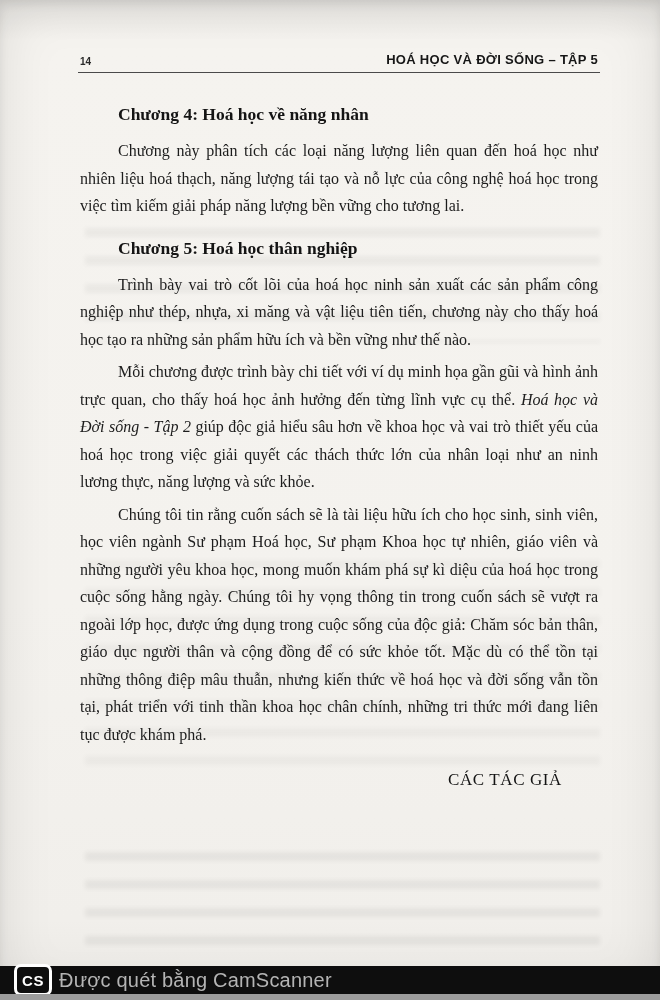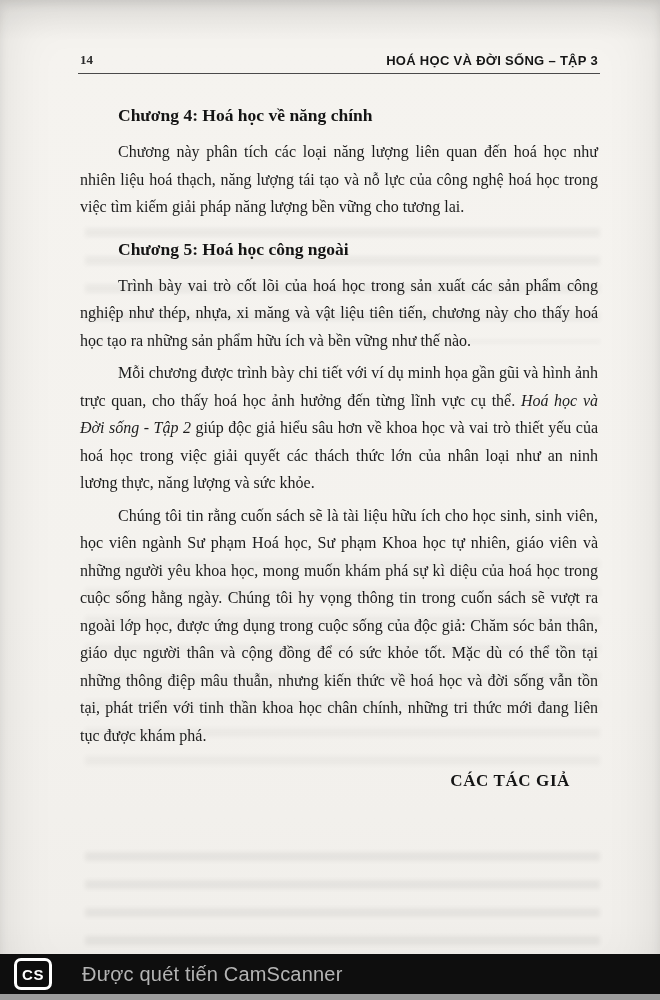--- a/index.html
+++ b/index.html
@@ -37,24 +37,23 @@
   .inner { position: relative; z-index: 1; }
 
   .page-header {
     display: flex;
     justify-content: space-between;
     align-items: flex-end;
     margin: 52px 62px 0 80px;
     font-family: "Liberation Sans", sans-serif;
   }
   .page-number {
-    font-size: 13px;
+    font-size: 10px;
     font-weight: 700;
     color: #2a2a2a;
-    font-family: Liberation Serif, serif;
   }
   .running-title {
     font-size: 13px;
     font-weight: 700;
     letter-spacing: 0.3px;
     color: #161616;
   }
   .header-rule {
     border: none;
     border-top: 1.6px solid #4a4a4a;
@@ -75,38 +74,38 @@
     text-align: left;
     color: #141414;
   }
   .content p {
     margin: 0 0 5px 0;
     text-indent: 38px;
   }
   .content em { font-style: italic; }
 
   .signature {
-    margin: 16px 28px 0 0;
+    margin: 16px 36px 0 0;
     text-align: right;
-    font-weight: 700;
+    font-weight: 400;
     font-size: 17px;
     letter-spacing: 0.6px;
     color: #141414;
   }
 
   .camscanner-bar {
     position: absolute;
     left: 0;
     right: 0;
     bottom: 6px;
-    height: 40px;
+    height: 28px;
     background: #0e0e0e;
     display: flex;
     align-items: center;
-    gap: 30px;
+    gap: 7px;
     padding-left: 14px;
     z-index: 2;
     font-family: "Liberation Sans", sans-serif;
   }
   .bottom-strip {
     position: absolute;
     left: 0;
     right: 0;
     bottom: 0;
     height: 6px;
@@ -138,41 +137,41 @@
 <div class="page">
 
   <div class="bleed bleed-a"></div>
   <div class="bleed bleed-b"></div>
   <div class="bleed bleed-c"></div>
 
   <div class="inner">
 
     <div class="page-header">
       <span class="page-number">14</span>
-      <span class="running-title">HOÁ HỌC VÀ ĐỜI SỐNG – TẬP 3</span>
+      <span class="running-title">HOÁ HỌC VÀ ĐỜI SỐNG – TẬP 5</span>
     </div>
     <hr class="header-rule">
 
     <div class="content">
 
-      <h2>Chương 4: Hoá học về năng chính</h2>
+      <h2>Chương 4: Hoá học về năng nhân</h2>
       <p>Chương này phân tích các loại năng lượng liên quan đến hoá học như nhiên liệu hoá thạch, năng lượng tái tạo và nỗ lực của công nghệ hoá học trong việc tìm kiếm giải pháp năng lượng bền vững cho tương lai.</p>
 
-      <h2>Chương 5: Hoá học công ngoài</h2>
-      <p>Trình bày vai trò cốt lõi của hoá học trong sản xuất các sản phẩm công nghiệp như thép, nhựa, xi măng và vật liệu tiên tiến, chương này cho thấy hoá học tạo ra những sản phẩm hữu ích và bền vững như thế nào.</p>
+      <h2>Chương 5: Hoá học thân nghiệp</h2>
+      <p>Trình bày vai trò cốt lõi của hoá học ninh sản xuất các sản phẩm công nghiệp như thép, nhựa, xi măng và vật liệu tiên tiến, chương này cho thấy hoá học tạo ra những sản phẩm hữu ích và bền vững như thế nào.</p>
 
 
       <p><span>Mỗi chương được trình bày chi tiết với ví dụ minh họa gần gũi và hình ảnh trực quan, cho thấy hoá học ảnh hưởng đến từng lĩnh vực cụ thể. </span><em>Hoá học và Đời sống - Tập 2</em><span> giúp độc giả hiểu sâu hơn về khoa học và vai trò thiết yếu của hoá học trong việc giải quyết các thách thức lớn của nhân loại như an ninh lương thực, năng lượng và sức khỏe.</span></p>
 
       <p>Chúng tôi tin rằng cuốn sách sẽ là tài liệu hữu ích cho học sinh, sinh viên, học viên ngành Sư phạm Hoá học, Sư phạm Khoa học tự nhiên, giáo viên và những người yêu khoa học, mong muốn khám phá sự kì diệu của hoá học trong cuộc sống hằng ngày. Chúng tôi hy vọng thông tin trong cuốn sách sẽ vượt ra ngoài lớp học, được ứng dụng trong cuộc sống của độc giả: Chăm sóc bản thân, giáo dục người thân và cộng đồng để có sức khỏe tốt. Mặc dù có thể tồn tại những thông điệp mâu thuẫn, nhưng kiến thức về hoá học và đời sống vẫn tồn tại, phát triển với tinh thần khoa học chân chính, những tri thức mới đang liên tục được khám phá.</p>
 
       <div class="signature">CÁC TÁC GIẢ</div>
 
     </div>
   </div>
 
   <div class="camscanner-bar">
     <span class="cs-logo">CS</span>
-    <span class="watermark">Được quét tiến CamScanner</span>
+    <span class="watermark">Được quét bằng CamScanner</span>
   </div>
   <div class="bottom-strip"></div>
 
 </div>
 
 </body></html>

